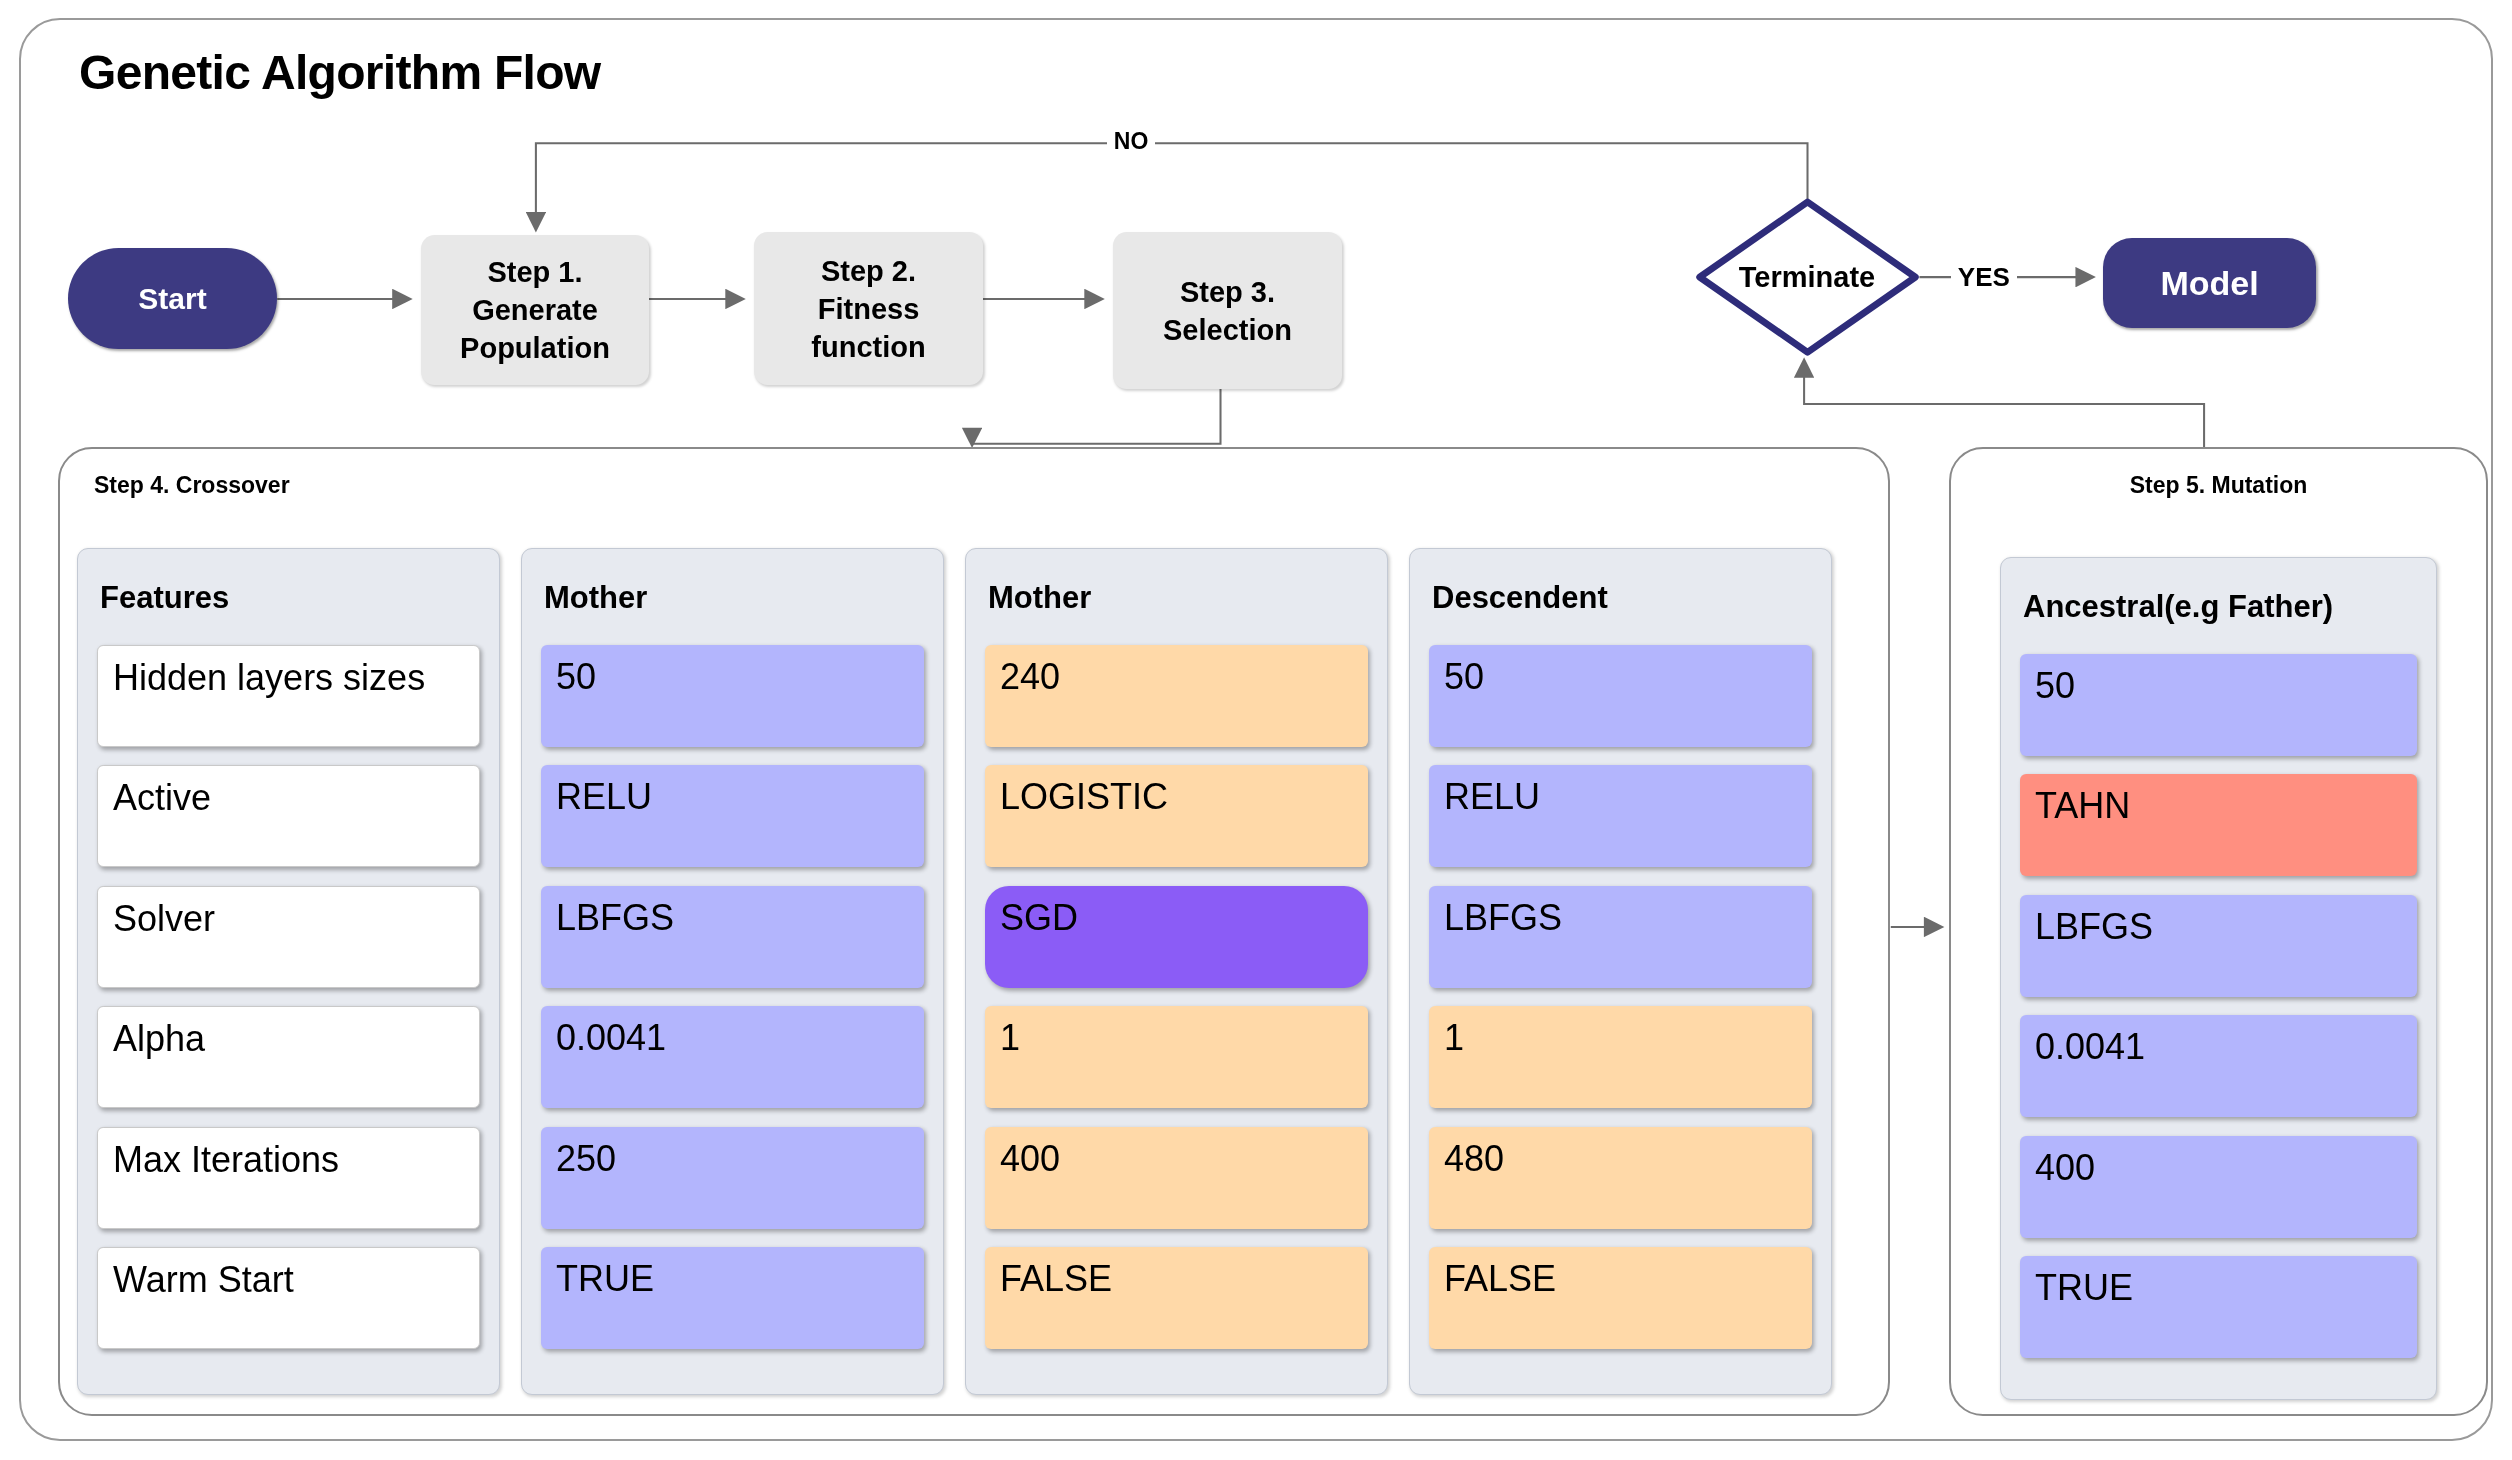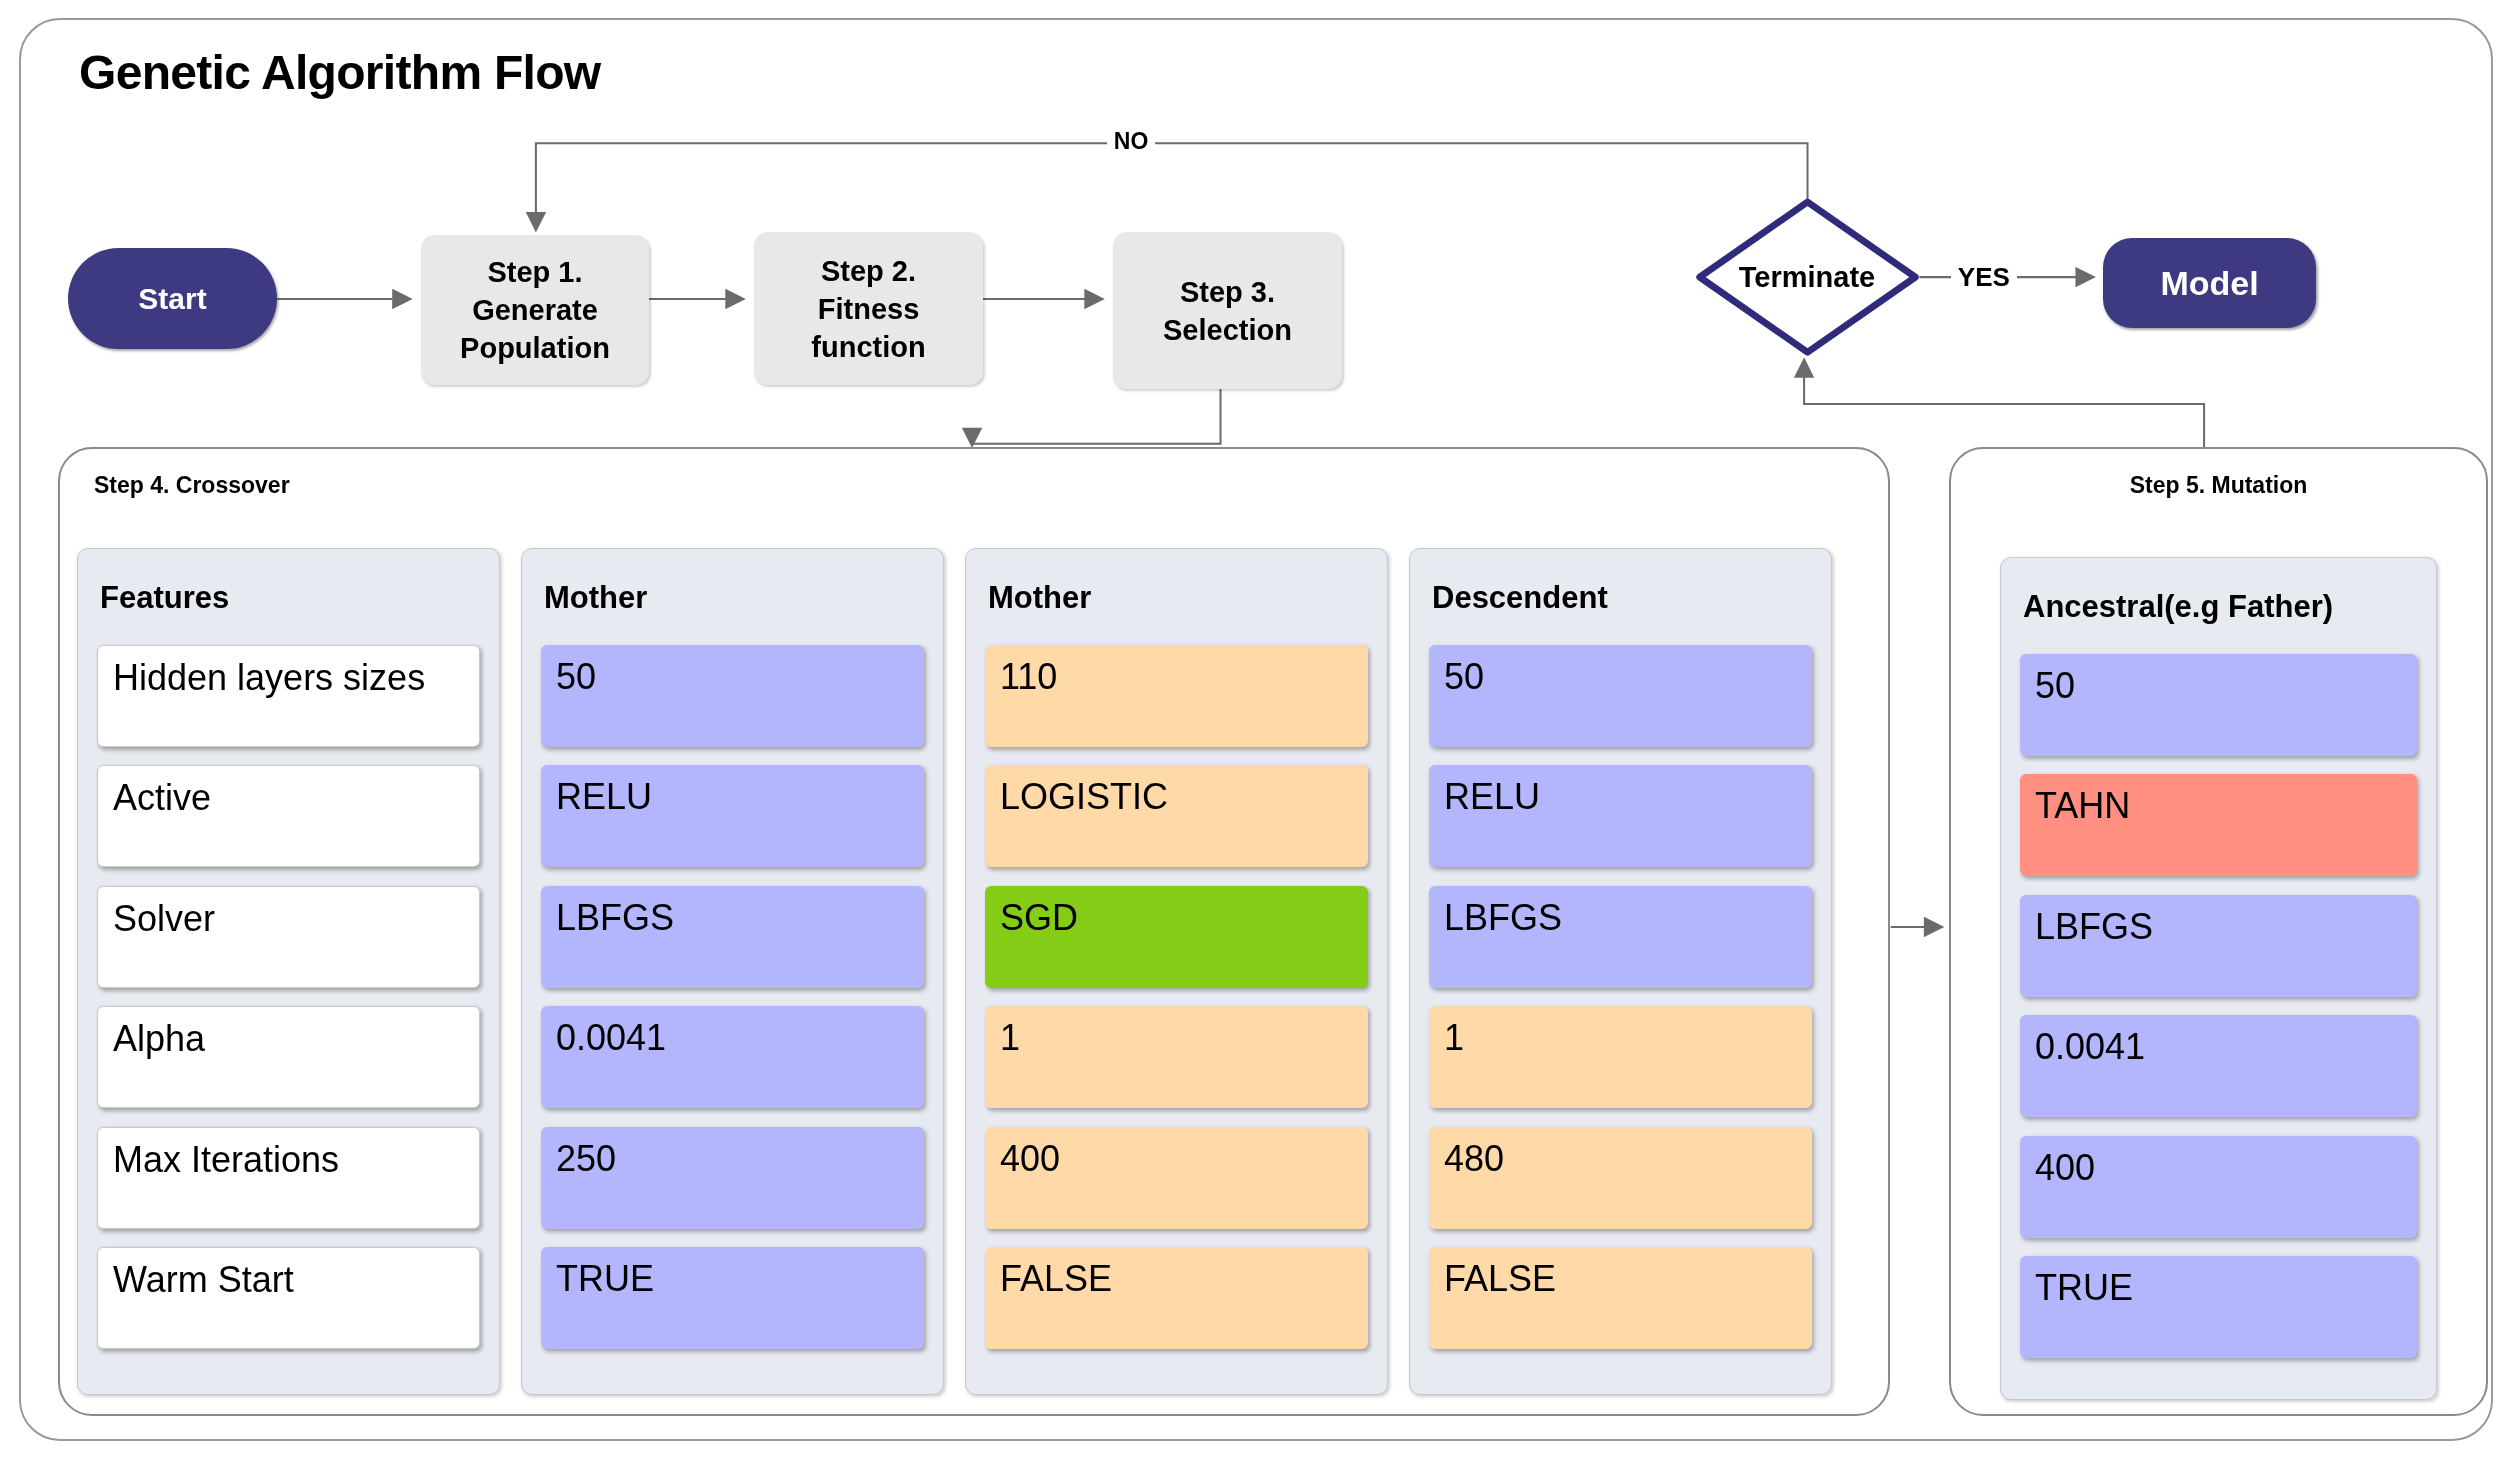--- a/index.html
+++ b/index.html
@@ -126,23 +126,23 @@
             <div class="cell" style="background: rgb(179, 181, 253);">RELU</div>
             <div class="cell" style="background: rgb(179, 181, 253);">LBFGS</div>
             <div class="cell" style="background: rgb(179, 181, 253);">0.0041</div>
             <div class="cell" style="background: rgb(179, 181, 253);">250</div>
             <div class="cell" style="background: rgb(179, 181, 253);">TRUE</div>
           </div>
         </div>
         <div class="column">
           <div class="col-header">Mother</div>
           <div class="cells">
-            <div class="cell" style="background: rgb(255, 217, 168);">110</div>
+            <div class="cell" style="background: rgb(255, 217, 168);">240</div>
             <div class="cell" style="background: rgb(255, 217, 168);">LOGISTIC</div>
-            <div class="cell" style="background: #84cc16;">SGD</div>
+            <div class="cell" style="background: #8b5cf6; border-radius: 24px;">SGD</div>
             <div class="cell" style="background: rgb(255, 217, 168);">1</div>
             <div class="cell" style="background: rgb(255, 217, 168);">400</div>
             <div class="cell" style="background: rgb(255, 217, 168);">FALSE</div>
           </div>
         </div>
         <div class="column">
           <div class="col-header">Descendent</div>
           <div class="cells">
             <div class="cell" style="background: rgb(179, 181, 253);">50</div>
             <div class="cell" style="background: rgb(179, 181, 253);">RELU</div>

